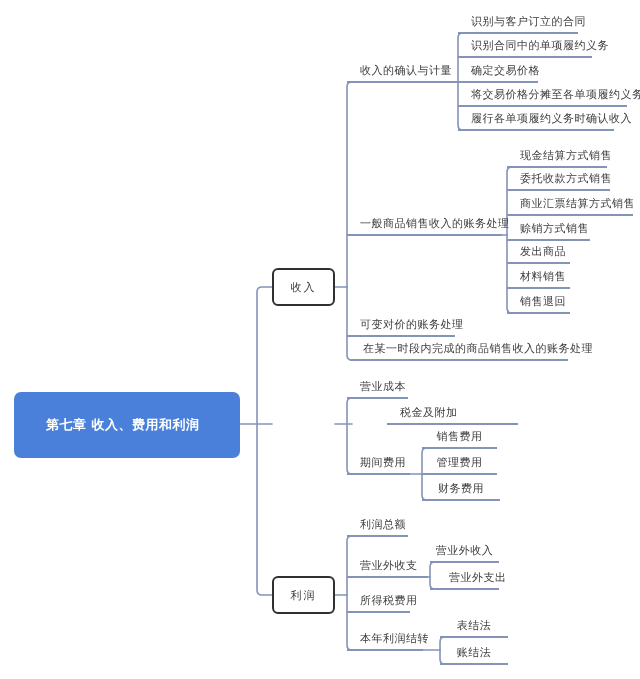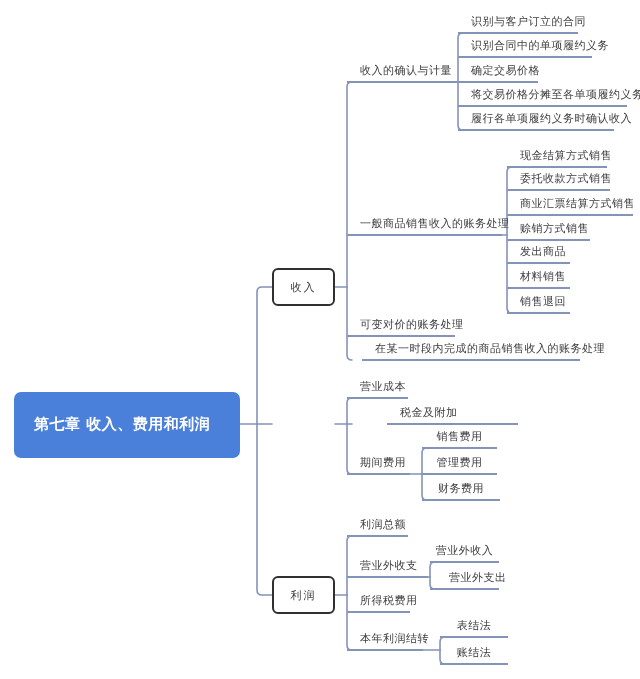--- a/index.html
+++ b/index.html
@@ -9,21 +9,21 @@
   *{margin:0;padding:0;box-sizing:border-box;}
   html,body{background:#fff;}
   body{font-family:"DejaVu Serif","Liberation Serif",serif;}
   .stage{position:relative;width:640px;height:679px;background:var(--bg);overflow:hidden;}
   svg.wires{position:absolute;left:0;top:0;width:640px;height:679px;}
   svg.wires path{fill:none;stroke:var(--line);stroke-width:1.6;stroke-linecap:round;}
   .root{
     position:absolute;left:14px;top:392px;width:226px;height:66px;
     background:var(--root_bg);border-radius:7px;color:var(--root_text);
     display:flex;flex-direction:column;justify-content:center;
-    padding-left:20px;font-weight:bold;font-size:15px;line-height:1.55;
+    padding-left:32px;font-weight:bold;font-size:13px;line-height:1.55;
     letter-spacing:0.5px;
   }
   .mainbox{
     position:absolute;width:63px;height:38px;background:#fff;
     border:2px solid var(--box_border);border-radius:6px;
     display:flex;align-items:center;justify-content:center;
     font-size:11px;color:var(--text);letter-spacing:2px;
   }
   .leaf{
     position:absolute;height:20px;line-height:16px;
@@ -80,21 +80,21 @@
   <div class="root">
     <div>第七章  收入、费用和利润</div>
   </div>
 
   <div class="mainbox" style="left:272px;top:268px;">收入</div>
   <div class="mainbox" style="left:272px;top:576px;">利润</div>
 
   <div class="leaf" style="left:347px;top:63px;width:111px;">收入的确认与计量</div>
   <div class="leaf" style="left:347px;top:216px;width:155px;">一般商品销售收入的账务处理</div>
   <div class="leaf" style="left:347px;top:317px;width:108px;">可变对价的账务处理</div>
-  <div class="leaf" style="left:362px;top:341px;width:218px;">在某一时段内完成的商品销售收入的账务处理</div>
+  <div class="leaf" style="left:350px;top:341px;width:218px;">在某一时段内完成的商品销售收入的账务处理</div>
 
   <div class="leaf" style="left:458px;top:14px;width:120px;">识别与客户订立的合同</div>
   <div class="leaf" style="left:458px;top:38px;width:134px;">识别合同中的单项履约义务</div>
   <div class="leaf" style="left:458px;top:63px;width:80px;">确定交易价格</div>
   <div class="leaf" style="left:458px;top:87px;width:169px;">将交易价格分摊至各单项履约义务</div>
   <div class="leaf" style="left:458px;top:111px;width:156px;">履行各单项履约义务时确认收入</div>
 
   <div class="leaf" style="left:507px;top:148px;width:100px;">现金结算方式销售</div>
   <div class="leaf" style="left:507px;top:171px;width:103px;">委托收款方式销售</div>
   <div class="leaf" style="left:507px;top:196px;width:126px;">商业汇票结算方式销售</div>

